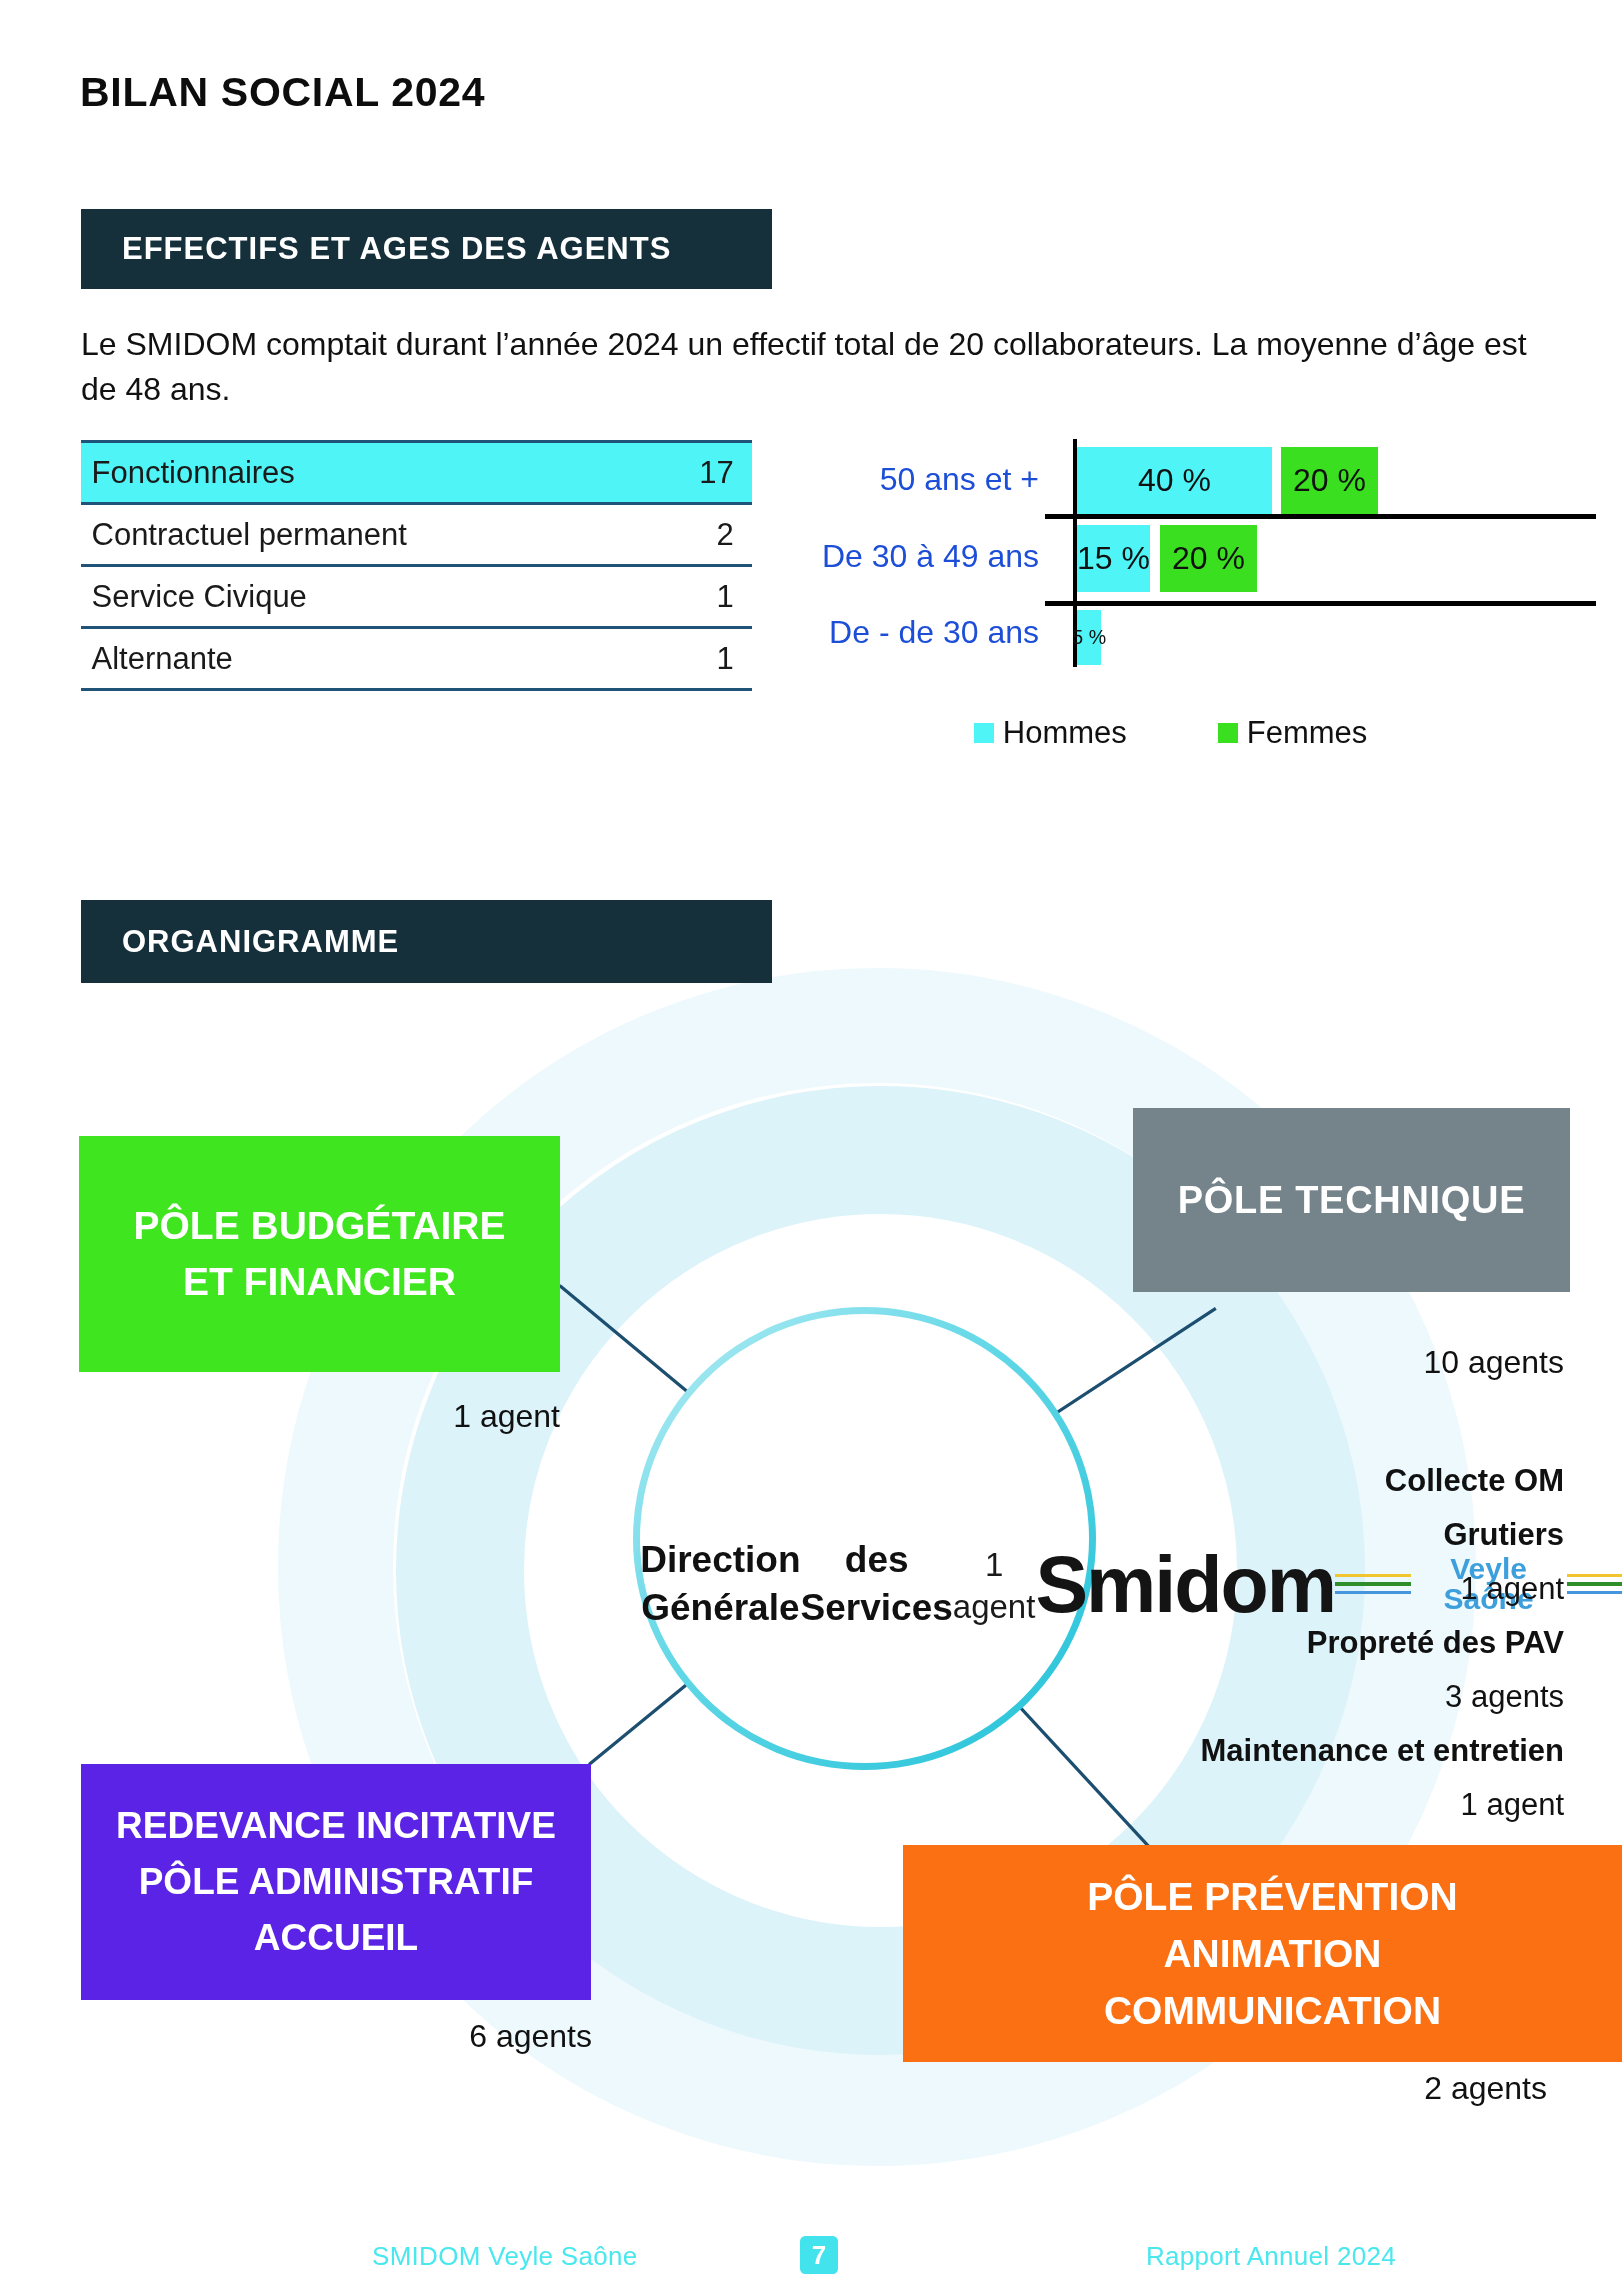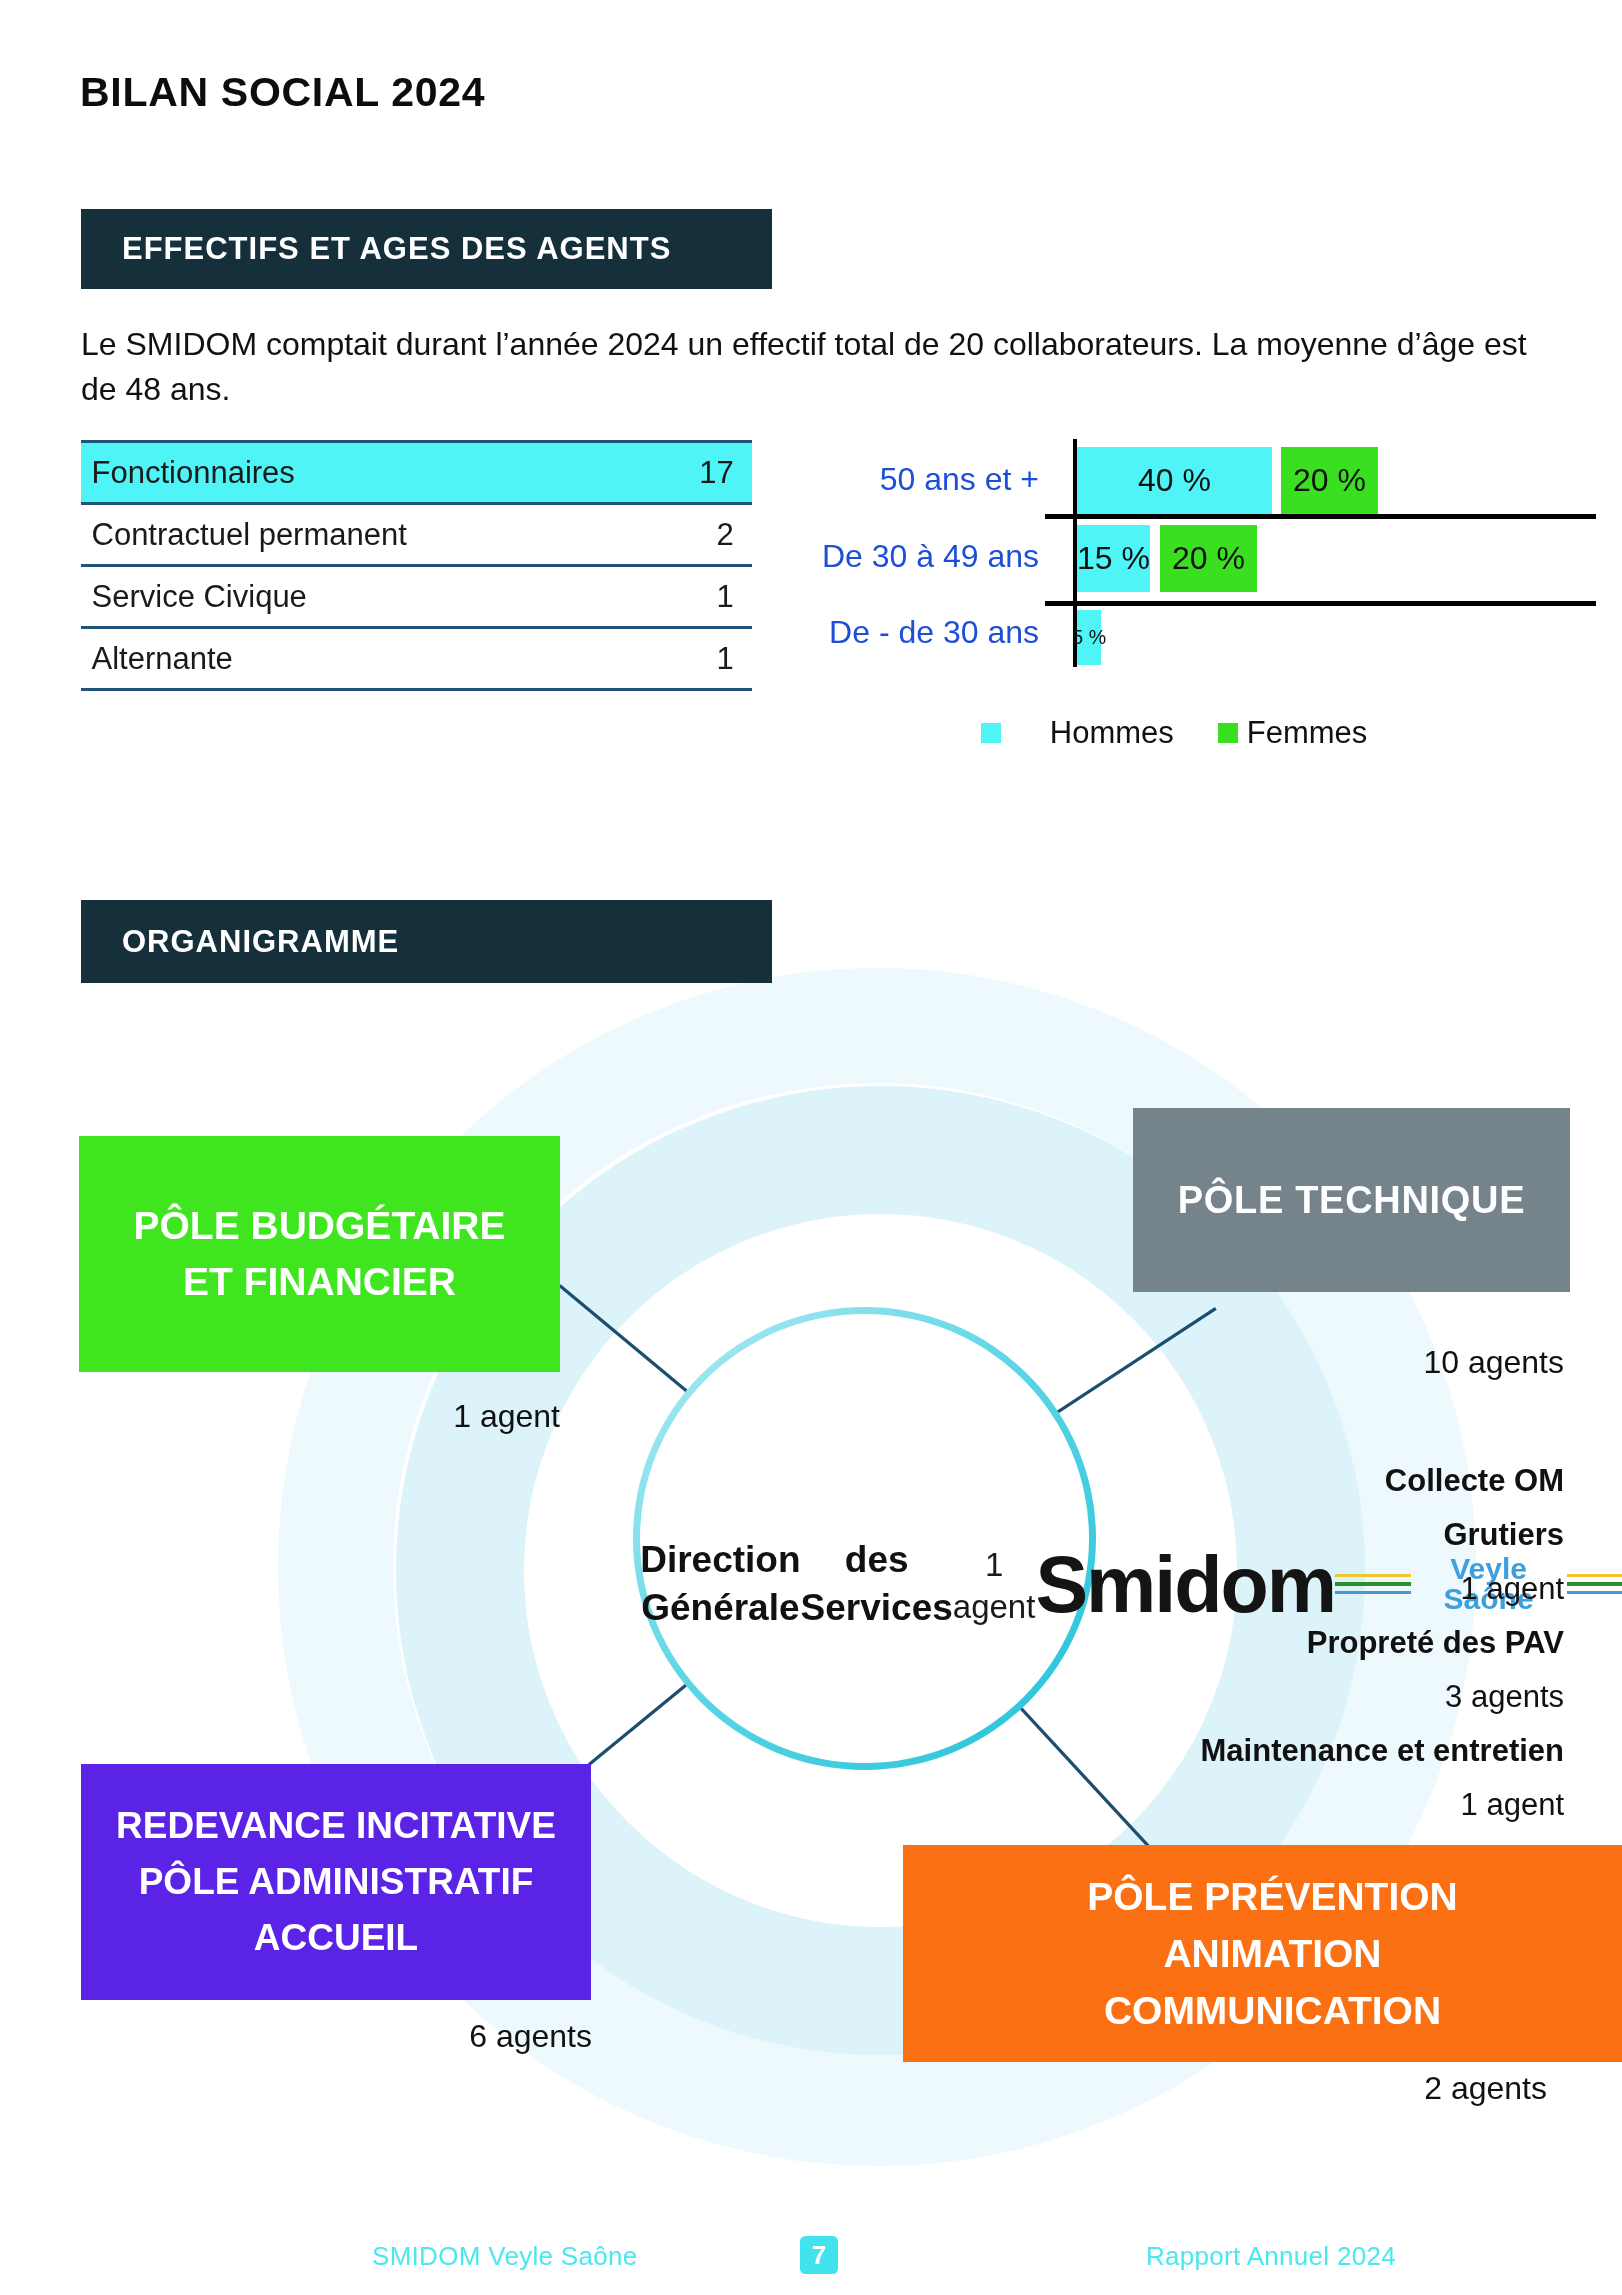--- a/index.html
+++ b/index.html
@@ -31,21 +31,21 @@
   #cat0{top:27.5px;} #cat1{top:105px;} #cat2{top:181px;}
   .bar{position:absolute;display:flex;align-items:center;justify-content:center;}
   .bar span{font-size:32px;color:#111;white-space:nowrap;}
   .bar span.sm{font-size:19.6px;}
   #bar00{left:266px;top:15px;height:67px;}
   #bar10{left:470px;top:15px;height:67px;}
   #bar01{left:266px;top:93px;height:67px;}
   #bar11{left:349px;top:93px;height:67px;}
   #bar02{left:266px;top:178px;height:55px;}
   .legend-item{position:absolute;top:283px;display:flex;align-items:center;}
-  #leg0{left:170px;gap:40px;} #leg1{left:407px;}
+  #leg0{left:163px;} #leg1{left:407px;}
   .swatch{width:19.6px;height:19.6px;margin-right:9.2px;}
   .legend-item span.txt{font-size:31px;color:#111;}
   
   .ring{border-radius:50%;box-sizing:content-box;z-index:0;}
   #ring-outer{left:278px;top:968px;width:968px;height:968px;border:115px solid #EDF9FC;}
   #ring-inner{left:396px;top:1086px;width:713px;height:713px;border:128px solid #DCF3F9;}
   
   #connectors{left:0;top:0;width:1623px;height:2295px;z-index:1;}
   
   #circle-outer{left:633px;top:1307px;width:463px;height:463px;border-radius:50%;z-index:2;

